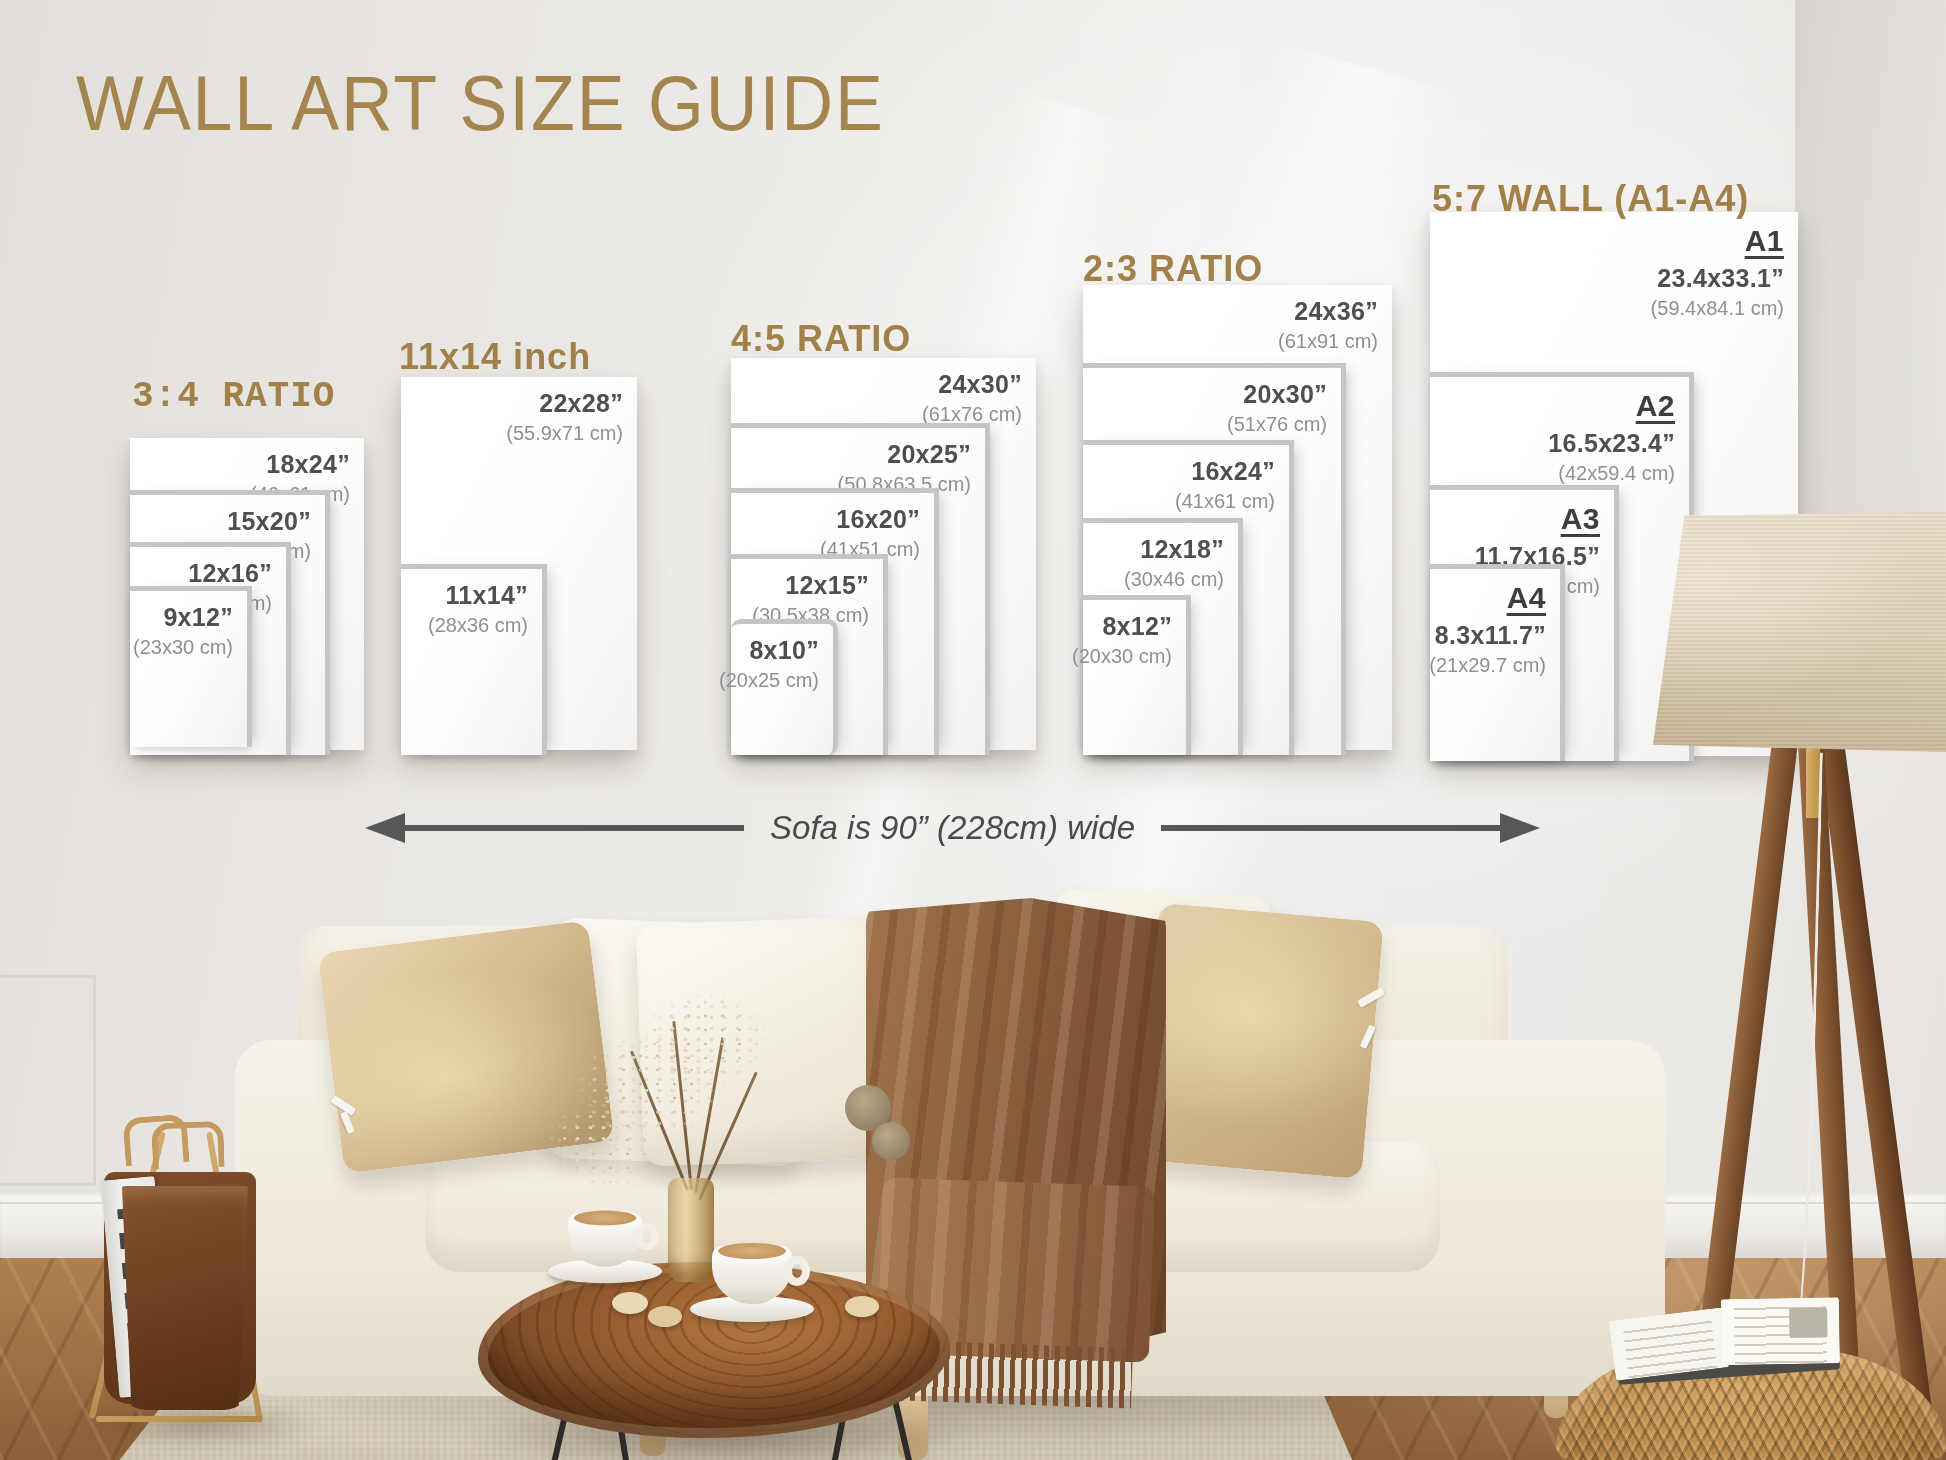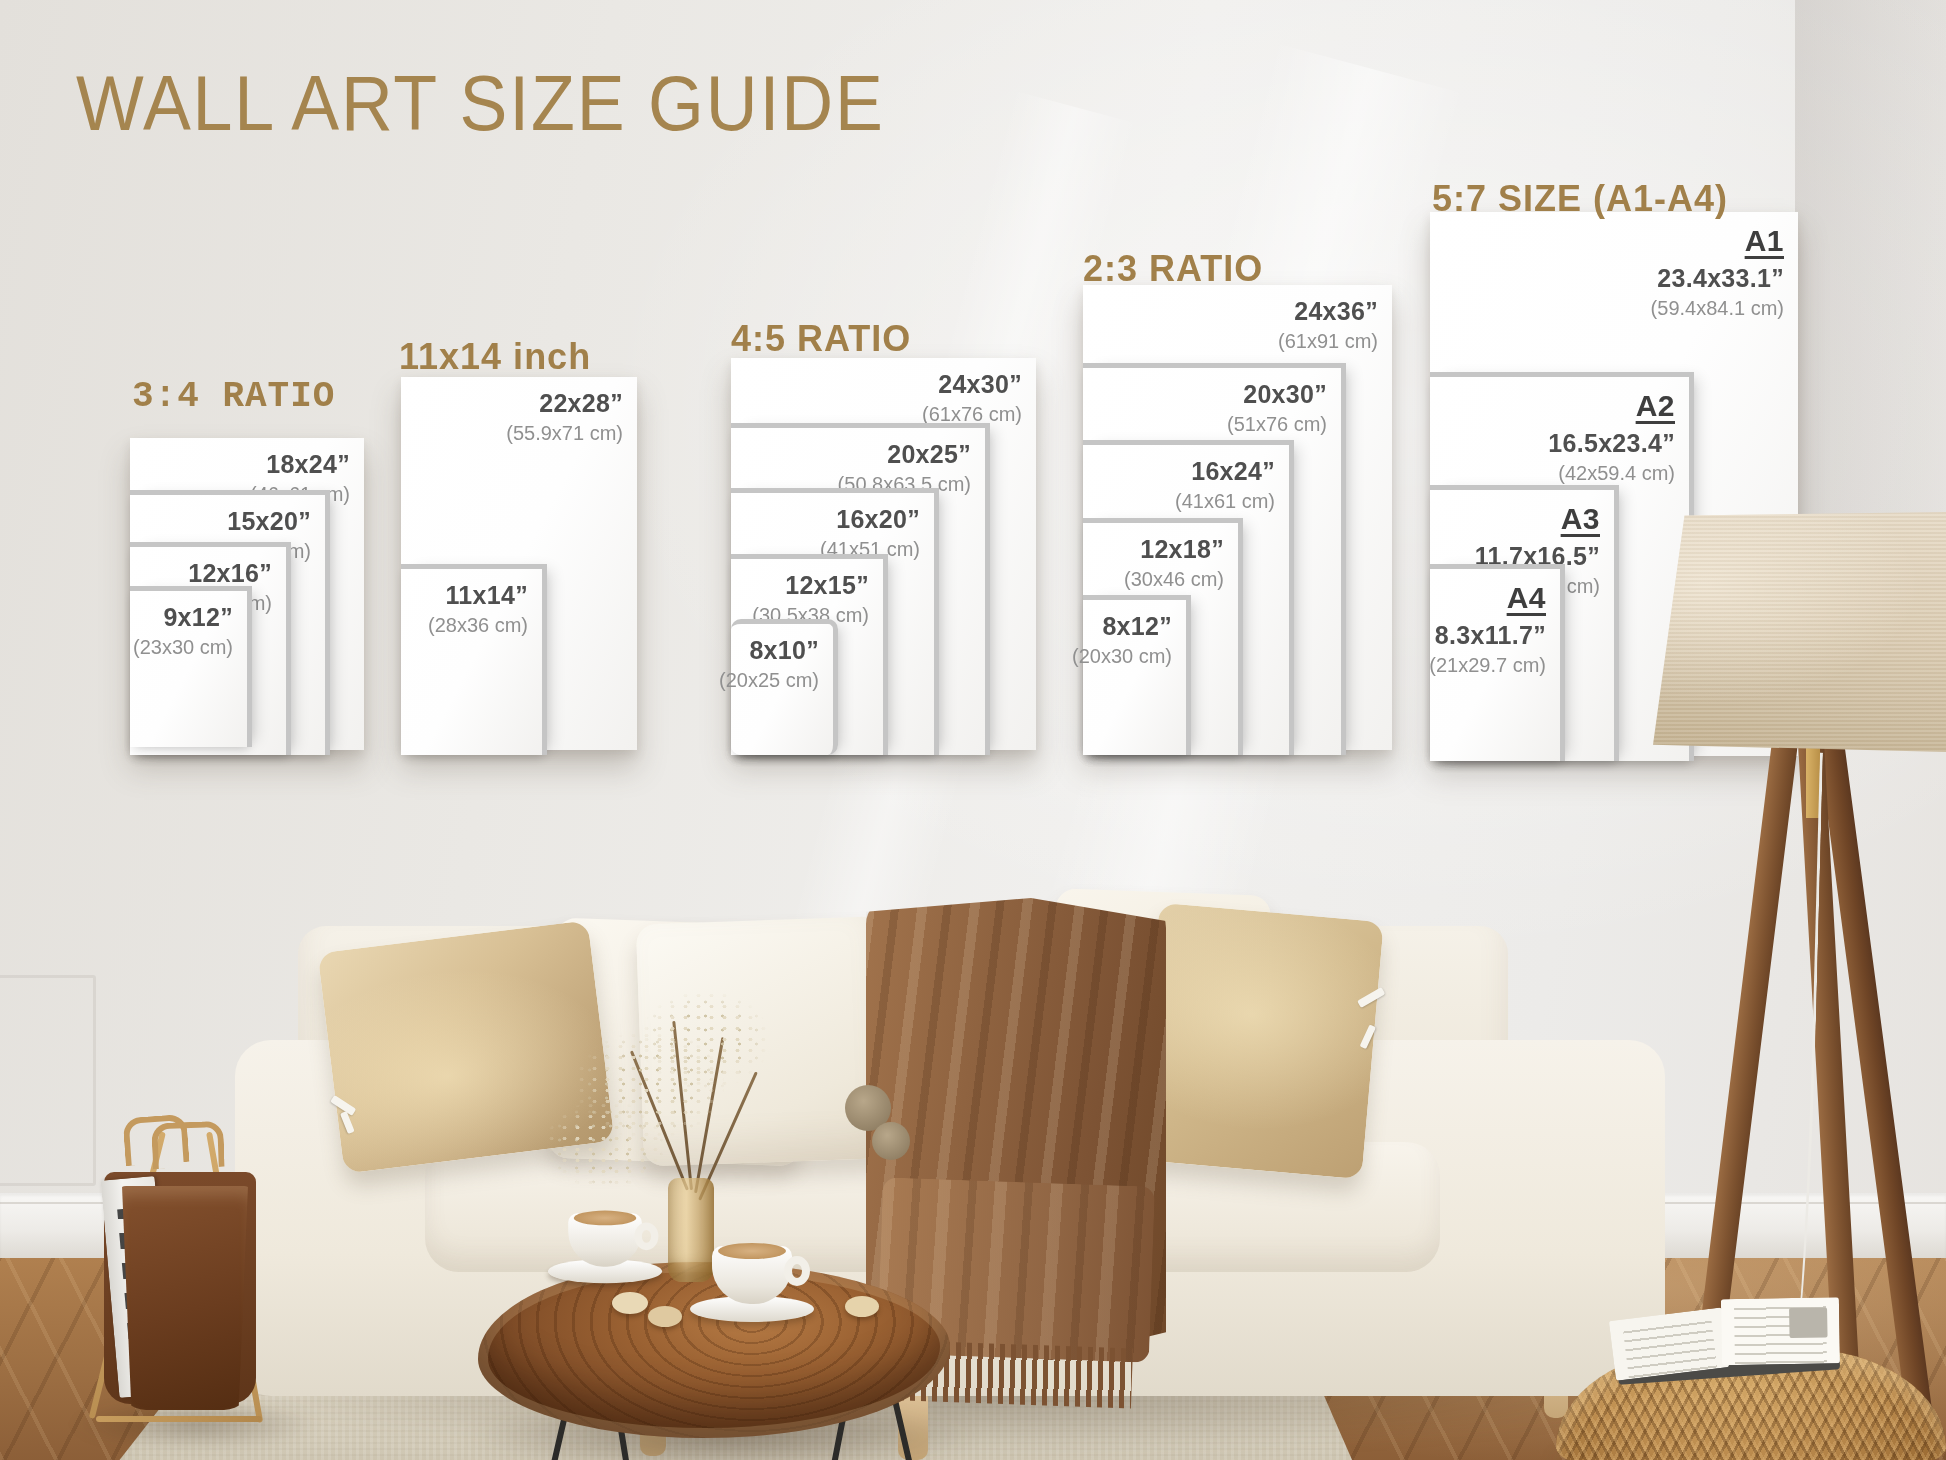--- a/index.html
+++ b/index.html
@@ -328,21 +328,21 @@
           <div class="in">12x18”</div>
           <div class="cm">(30x46 cm)</div>
         </div>
       </div>
       <div class="poster inner" style="left: 1083px; top: 595px; width: 103px; height: 155px; z-index: 9;">
         <div class="size-label">
           <div class="in">8x12”</div>
           <div class="cm">(20x30 cm)</div>
         </div>
       </div>
-      <div class="group-heading" style="left: 1432px; top: 178px;">5:7 SIZE (A1-A4)</div>
+      <div class="group-heading" style="left: 1432px; top: 178px;">5:7 WALL (A1-A4)</div>
       <div class="poster outer" style="left: 1430px; top: 212px; width: 368px; height: 544px; z-index: 5;">
         <div class="size-label">
           <div class="code">A1</div>
           <div class="in">23.4x33.1”</div>
           <div class="cm">(59.4x84.1 cm)</div>
         </div>
       </div>
       <div class="poster inner" style="left: 1430px; top: 372px; width: 259px; height: 384px; z-index: 6;">
         <div class="size-label">
           <div class="code">A2</div>
@@ -359,20 +359,27 @@
       </div>
       <div class="poster inner" style="left: 1430px; top: 564px; width: 130px; height: 192px; z-index: 8;">
         <div class="size-label">
           <div class="code">A4</div>
           <div class="in">8.3x11.7”</div>
           <div class="cm">(21x29.7 cm)</div>
         </div>
       </div>
     </div>
 
+  <div class="arrow-note">
+    <div class="arrow-head left"></div>
+    <div class="arrow-line"></div>
+    <div class="note-text">Sofa is 90” (228cm) wide</div>
+    <div class="arrow-line"></div>
+    <div class="arrow-head right"></div>
+  </div>
 
   <div class="rack-shadow"></div>
   <div class="rack-rail rl"></div>
   <div class="rack-rail rr"></div>
   <div class="rack-base"></div>
   <div class="rack-handle h1"></div>
   <div class="rack-handle h2"></div>
   <div class="rack-sling back"></div>
   <div class="rack-magazine"></div>
   <div class="rack-sling front"></div>

